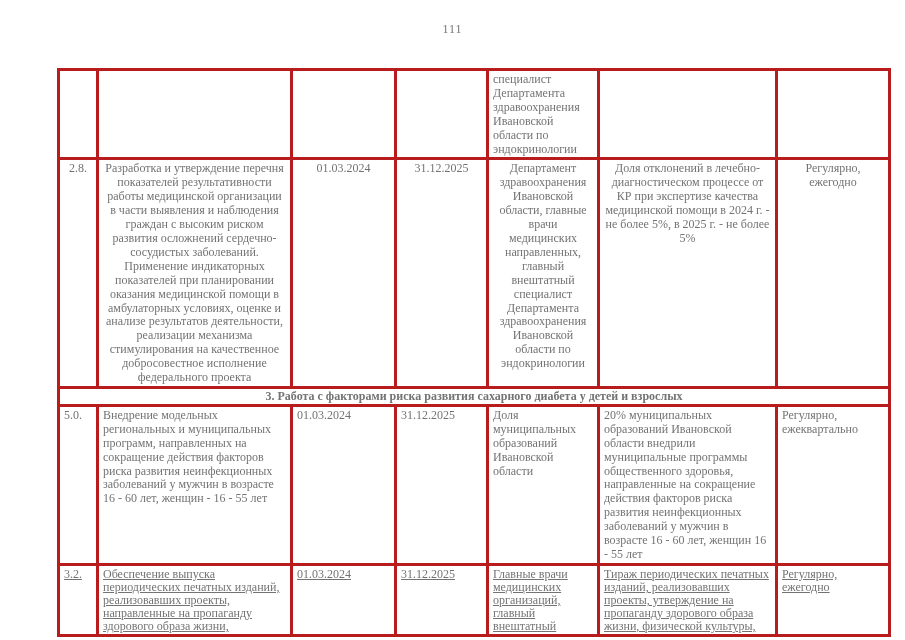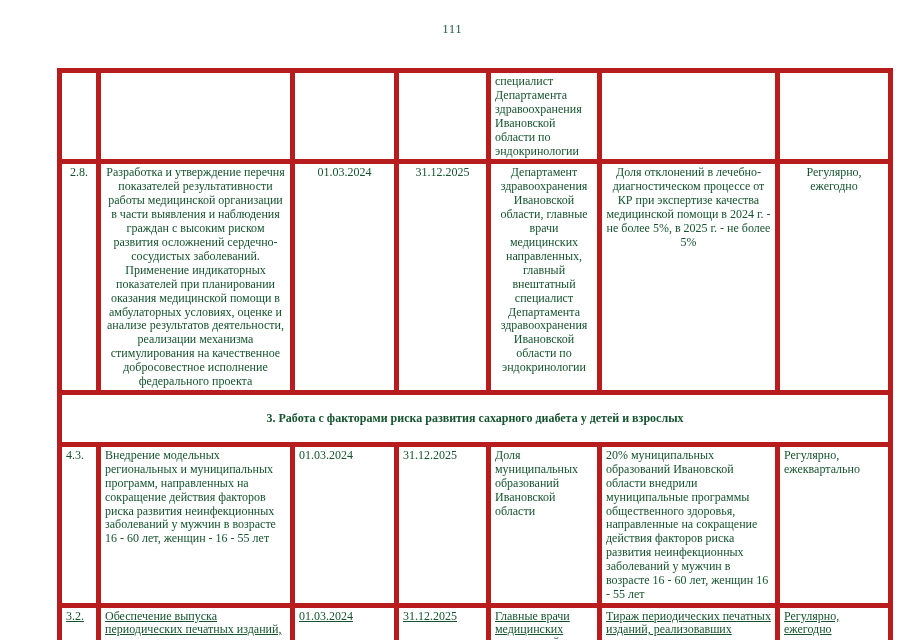--- a/index.html
+++ b/index.html
@@ -6,21 +6,21 @@
     margin: 0;
     padding: 0;
     background: #ffffff;
   }
   .page {
     position: relative;
     width: 905px;
     height: 640px;
     background: #ffffff;
     font-family: "Liberation Serif", serif;
-    color: #14532d;
+    color: #737373;
     overflow: hidden;
   }
   .page-number {
     position: absolute;
     top: 22px;
     left: 0;
     width: 100%;
     text-align: center;
     font-size: 12px;
     letter-spacing: 1px;
@@ -28,37 +28,37 @@
   table.doc-table {
     position: absolute;
     left: 57px;
     top: 68px;
     width: 831px;
     border-collapse: collapse;
     table-layout: fixed;
     border-bottom: 2px solid #1b1b1b;
   }
   table.doc-table td {
-    border: 5px solid #b91c1c;
+    border: 3px solid #b91c1c;
     vertical-align: top;
     padding: 2px 4px 1px 4px;
     font-size: 12px;
     line-height: 1.16;
     word-wrap: break-word;
     overflow: hidden;
   }
   tr.row-cont      { height: 87px; }
   tr.row-main      { height: 219px; text-align: center; }
   tr.row-section   { height: 15px; }
   tr.row-31        { height: 117px; }
   tr.row-32        { height: 68px; text-decoration: underline; }
   tr.row-section td {
     text-align: center;
     font-weight: bold;
-    padding: 16px 2px;
+    padding: 0 2px;
     line-height: 15px;
   }
   tr.row-32 .cellc { max-height: 66px; overflow: hidden; line-height: 13px; }
   .freq { white-space: pre-line; }
 </style>
 </head>
 <body>
 
 <div class="page">
 
@@ -124,21 +124,21 @@
 ежегодно</div>
           </td>
       </tr>
 
       <tr class="row-section">
         <td colspan="7">3. Работа с факторами риска развития сахарного диабета у детей и взрослых</td>
       </tr>
 
       <tr class="row-31">
         <td>
-            <div class="cellc">4.3.</div>
+            <div class="cellc">5.0.</div>
           </td>
         <td>
             <div class="cellc">Внедрение модельных региональных и муниципальных программ, направленных на сокращение действия факторов риска развития неинфекционных заболеваний у мужчин в возрасте 16 - 60 лет, женщин - 16 - 55 лет</div>
           </td>
         <td>
             <div class="cellc">01.03.2024</div>
           </td>
         <td>
             <div class="cellc">31.12.2025</div>
           </td>

